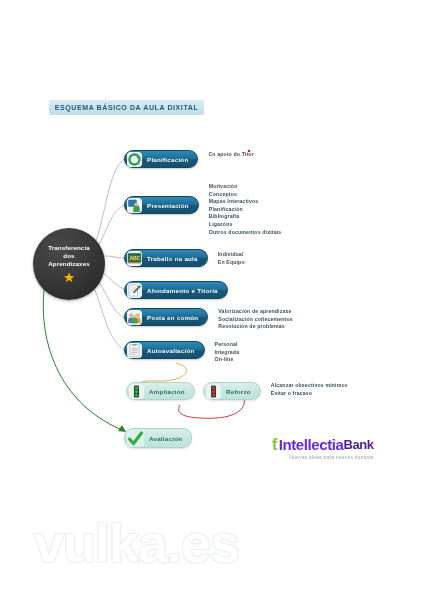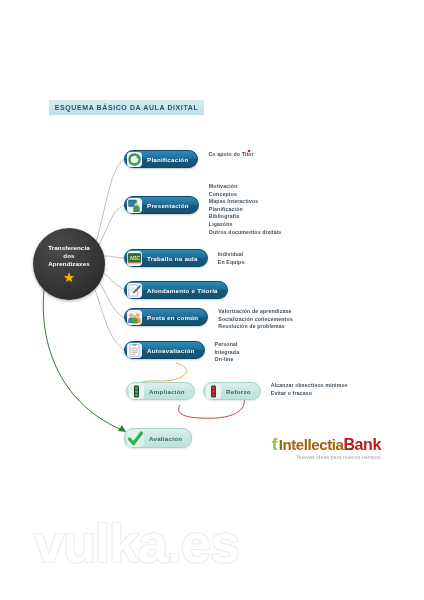--- a/index.html
+++ b/index.html
@@ -152,28 +152,28 @@
   #logo .logo-mark {
     font-size: 17px;
     font-weight: bold;
     color: #8cc63f;
     line-height: 17px;
     margin-right: 1px;
   }
   #logo .logo-word1 {
     font-size: 15px;
     font-weight: bold;
-    color: #a16207;
+    color: #6d28d9;
     line-height: 16px;
     letter-spacing: -0.4px;
   }
   #logo .logo-word2 {
-    font-size: 16px;
-    font-weight: bold;
-    color: #b91c1c;
+    font-size: 13px;
+    font-weight: bold;
+    color: #4c1d95;
     line-height: 16px;
     letter-spacing: -0.4px;
   }
   #logo .logo-tag {
     font-size: 5px;
     color: #9aa3a8;
     letter-spacing: 0.2px;
     text-align: right;
     margin-top: 1px;
   }

